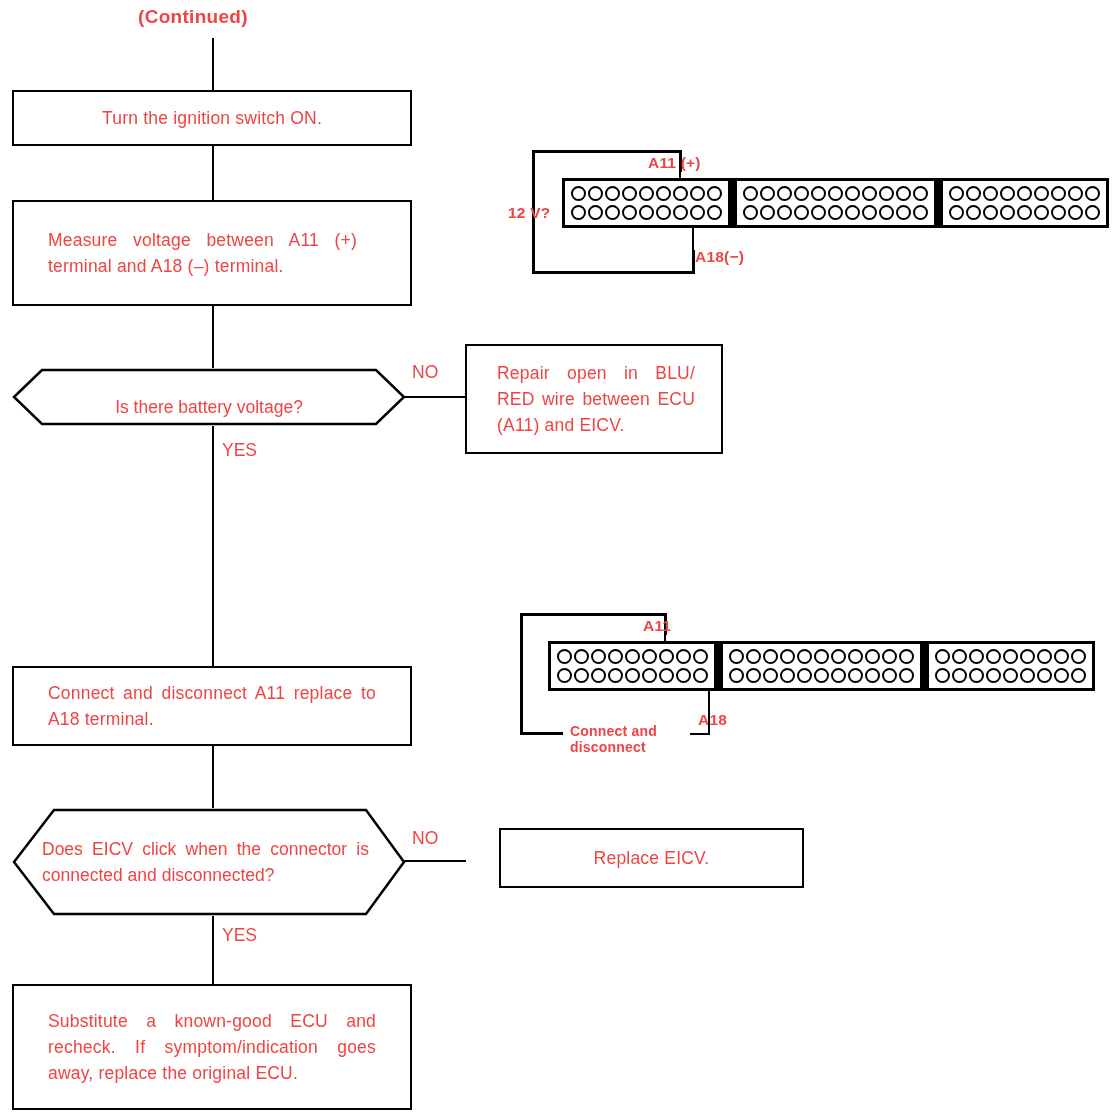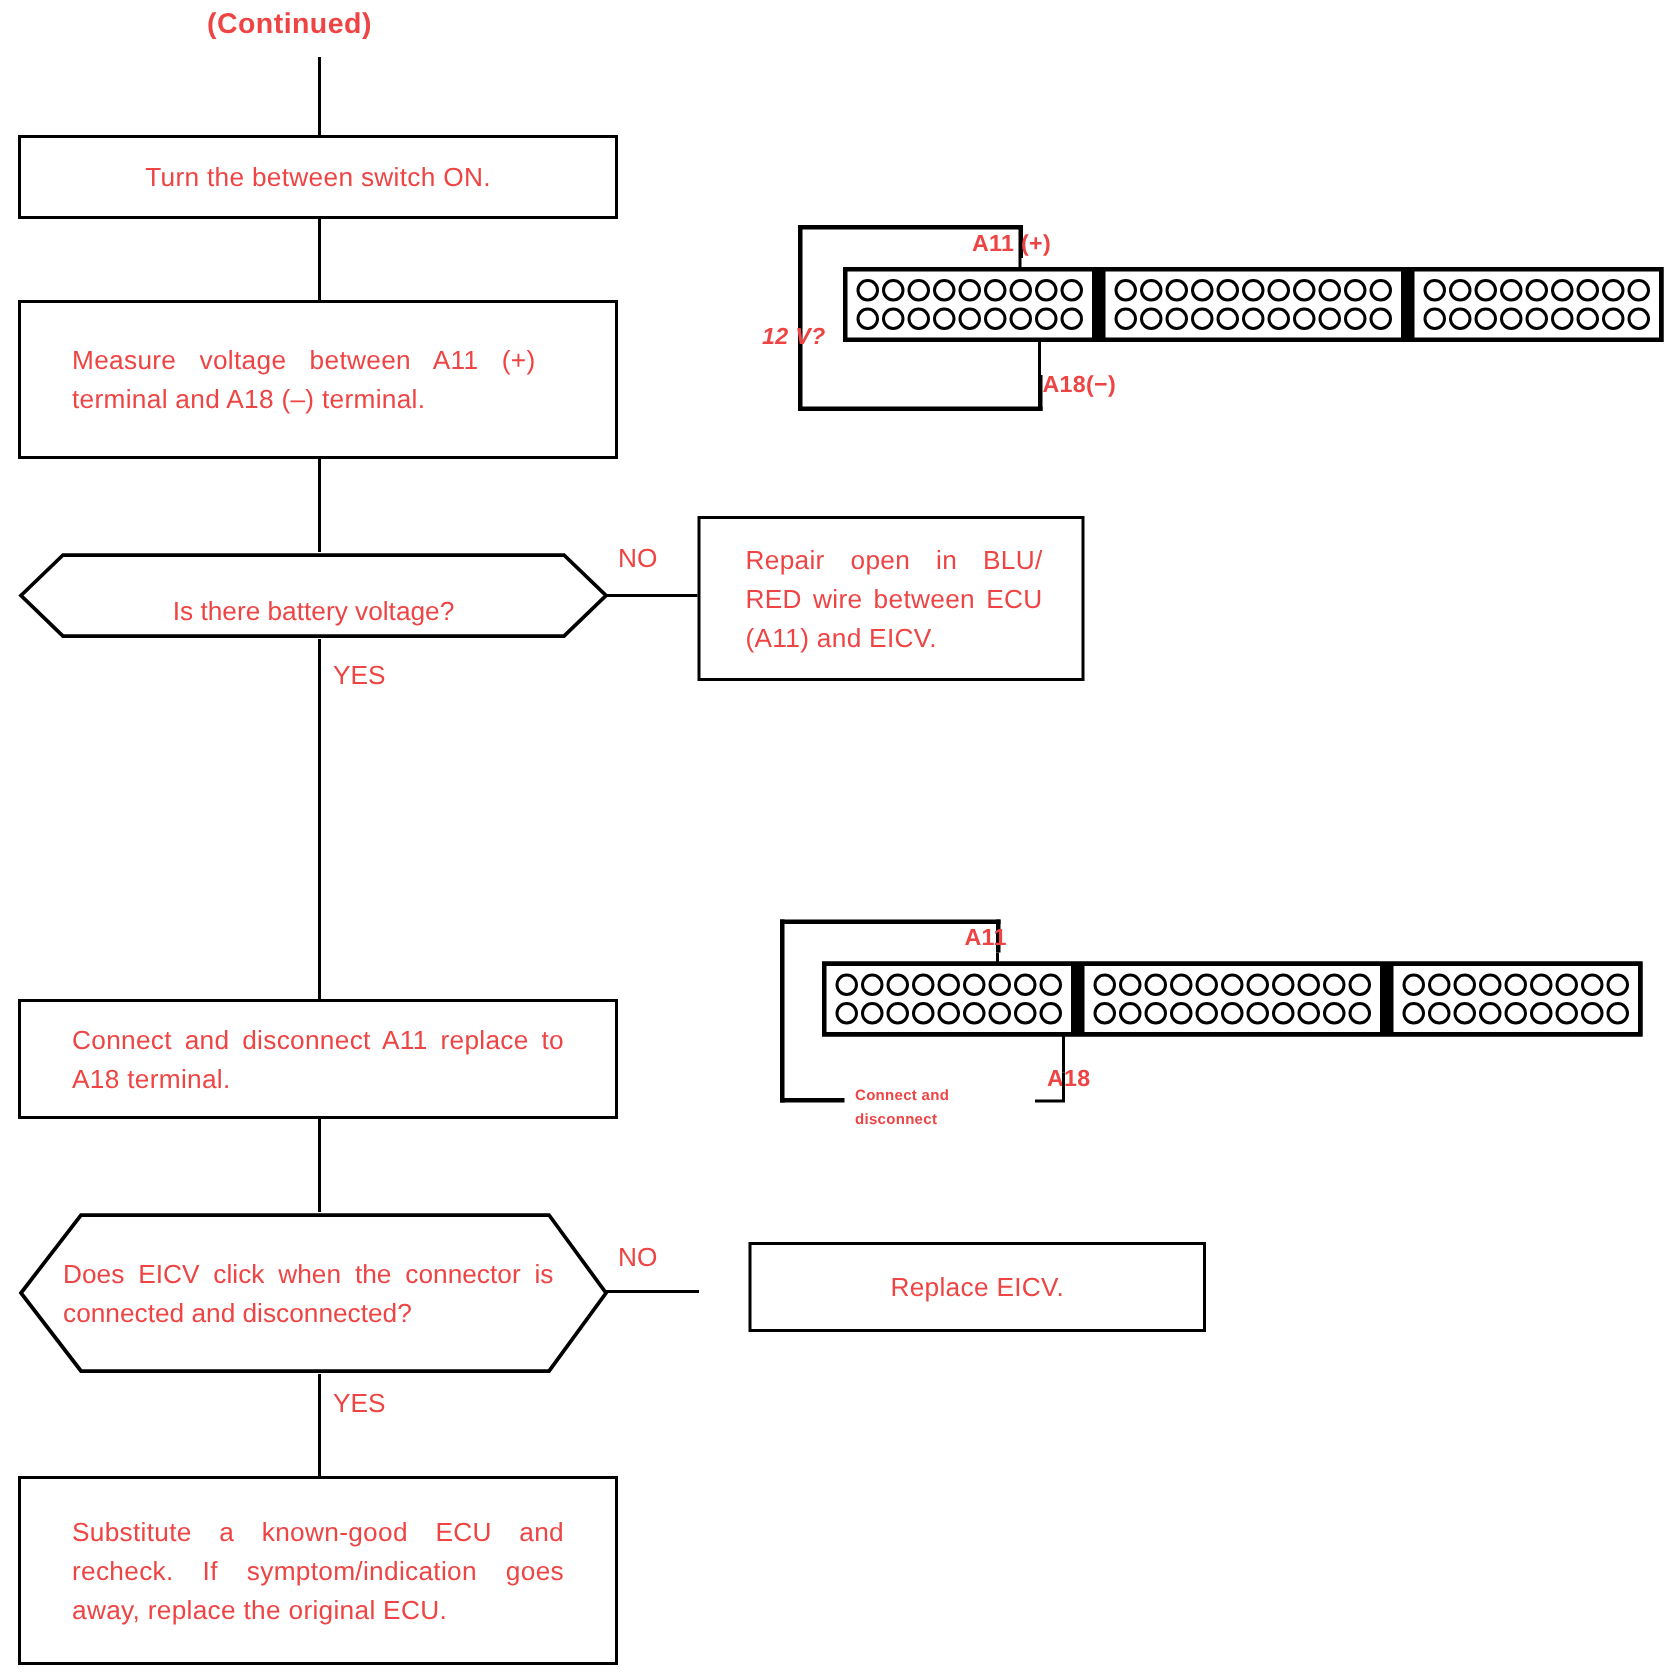--- a/index.html
+++ b/index.html
@@ -102,41 +102,41 @@
     box-sizing: border-box;
   }
   .conn-label {
     position: absolute;
     font-size: 15.5px;
     font-weight: bold;
     white-space: nowrap;
     letter-spacing: 0.2px;
   }
   .conn-label.small {
-    font-size: 10px;
+    font-size: 14px;
     line-height: 16px;
   }
   .lead { position: absolute; background: #000; }
   .lead-v { width: 2px; }
   .lead-h { height: 2px; }
   .wire { position: absolute; background: #000; }
   .wire-v { width: 3px; }
   .wire-h { height: 3px; }
 </style>
 </head>
 <body>
 
 <div id="page">
 
   <div class="abs header-title" style="left:138px; top:6px;">(Continued)</div>
 
   <div class="abs vline" style="left:212px; top:38px; height:52px;"></div>
 
   <div class="abs proc-box center" style="left:12px; top:90px; width:400px; height:56px;">
-    <div class="txt">Turn the between switch ON.</div>
+    <div class="txt">Turn the ignition switch ON.</div>
   </div>
 
   <div class="abs vline" style="left:212px; top:146px; height:54px;"></div>
 
   <div class="abs proc-box justify" style="left:12px; top:200px; width:400px; height:106px; padding-left:34px; padding-right:53px;">
     <div class="txt">Measure voltage between A11 (+) terminal and A18 (–) terminal.</div>
   </div>
 
   <div class="abs vline" style="left:212px; top:306px; height:62px;"></div>
 
@@ -188,21 +188,21 @@
     <div class="txt">Substitute a known-good ECU and recheck. If symptom/indication goes away, replace the original ECU.</div>
   </div>
 
   <div class="conn-diagram" style="left:500px; top:140px; width:620px; height:150px;">
 
     <div class="wire wire-h" style="left:32px; top:10px; width:150px;"></div>
     <div class="wire wire-v" style="left:32px; top:10px; height:124px;"></div>
     <div class="wire wire-h" style="left:32px; top:131px; width:163px;"></div>
     <div class="wire wire-v" style="left:179px; top:10px; height:22px;"></div>
     <div class="wire wire-v" style="left:192px; top:110px; height:24px;"></div>
-    <div class="conn-label" style="left:8px; top:76px;font-style:italic;">12 V?</div>
+    <div class="conn-label" style="left:8px; top:64px;">12 V?</div>
 
     <div class="conn-label" style="left:148px; top:14px;">A11 (+)</div>
     <div class="lead lead-v" style="left:179px; top:32px; height:27px;"></div>
 
     <div class="conn-label" style="left:195px; top:108px;">A18(−)</div>
     <div class="lead lead-v" style="left:192px; top:85px; height:25px;"></div>
 
     <div class="conn-body" style="left:62px; top:38px;">
       <div class="conn-seg">
         <div class="pin-row">

